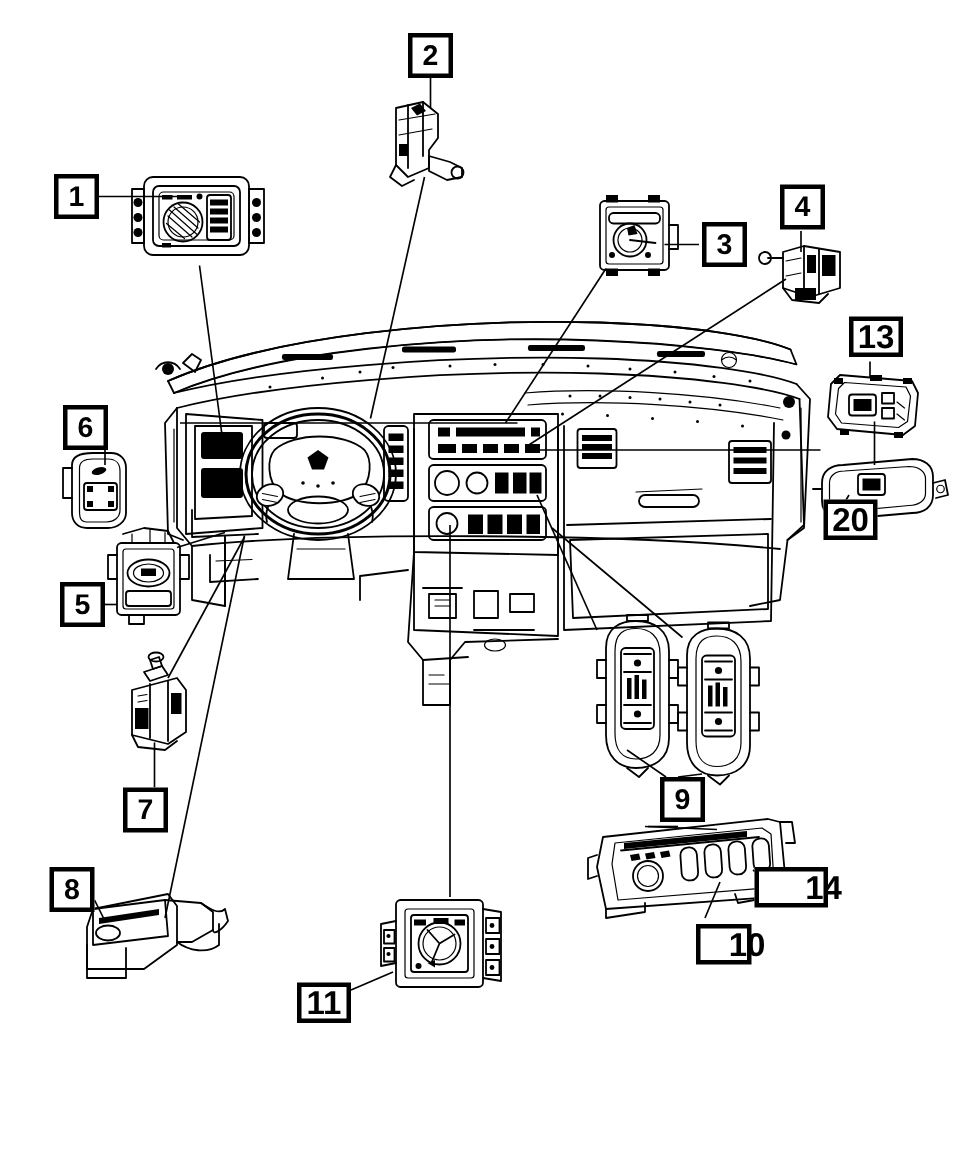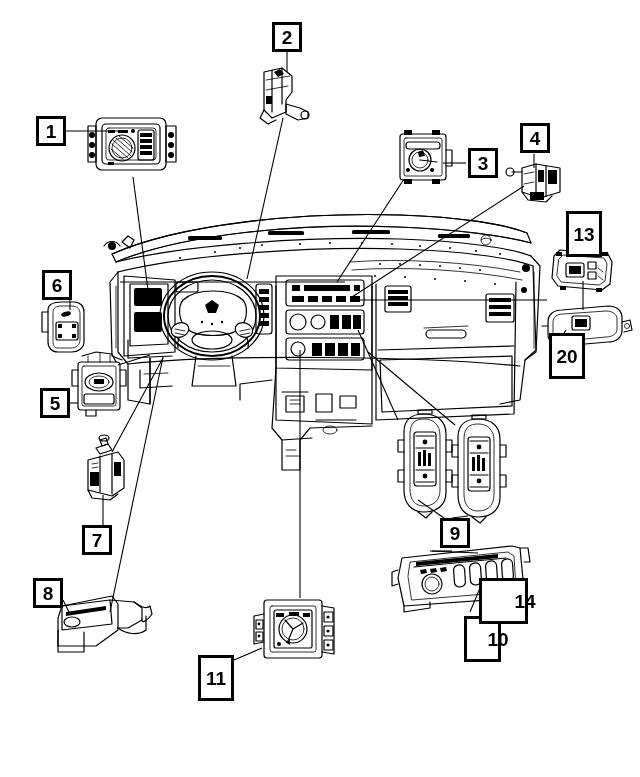--- a/index.html
+++ b/index.html
@@ -21,21 +21,21 @@
     color:#000;
     font-weight:bold;
     display:flex;
     align-items:center;
     justify-content:center;
     line-height:1;
     z-index:30;
     user-select:none;
   }
   .c-sm{width:30px;height:30px;font-size:19px;}
-  .c-md{width:36px;height:46px;font-size:19px;}
+  .c-md{width:36px;height:27px;font-size:22px;}
 </style>
 </head>
 <body>
 
 <div id="stage">
 
   <svg id="art" viewBox="0 0 640 777" xmlns="http://www.w3.org/2000/svg">
     <defs>
       <style>
         .ln{fill:none;stroke:#000;stroke-width:1.2;stroke-linejoin:round;stroke-linecap:round;}
@@ -585,15 +585,15 @@
   <div class="callout c-sm" style="left:440px;top:518px;">9</div>
 
   <div class="callout c-md" style="left:464px;top:616px;padding-left:31px;">10</div>
 
   <div class="callout c-md" style="left:198px;top:655px;text-align:right;">11</div>
 
   <div class="callout c-md" style="left:549px;top:333px;">20</div>
 
   <div class="callout c-md" style="left:566px;top:211px;">13</div>
 
-  <div class="callout c-md" style="left:479px;top:578px;padding-left:43px;">14</div>
+  <div class="callout c-md" style="left:503px;top:578px;padding-left:43px;">14</div>
 
 </div>
 
 </body></html>

